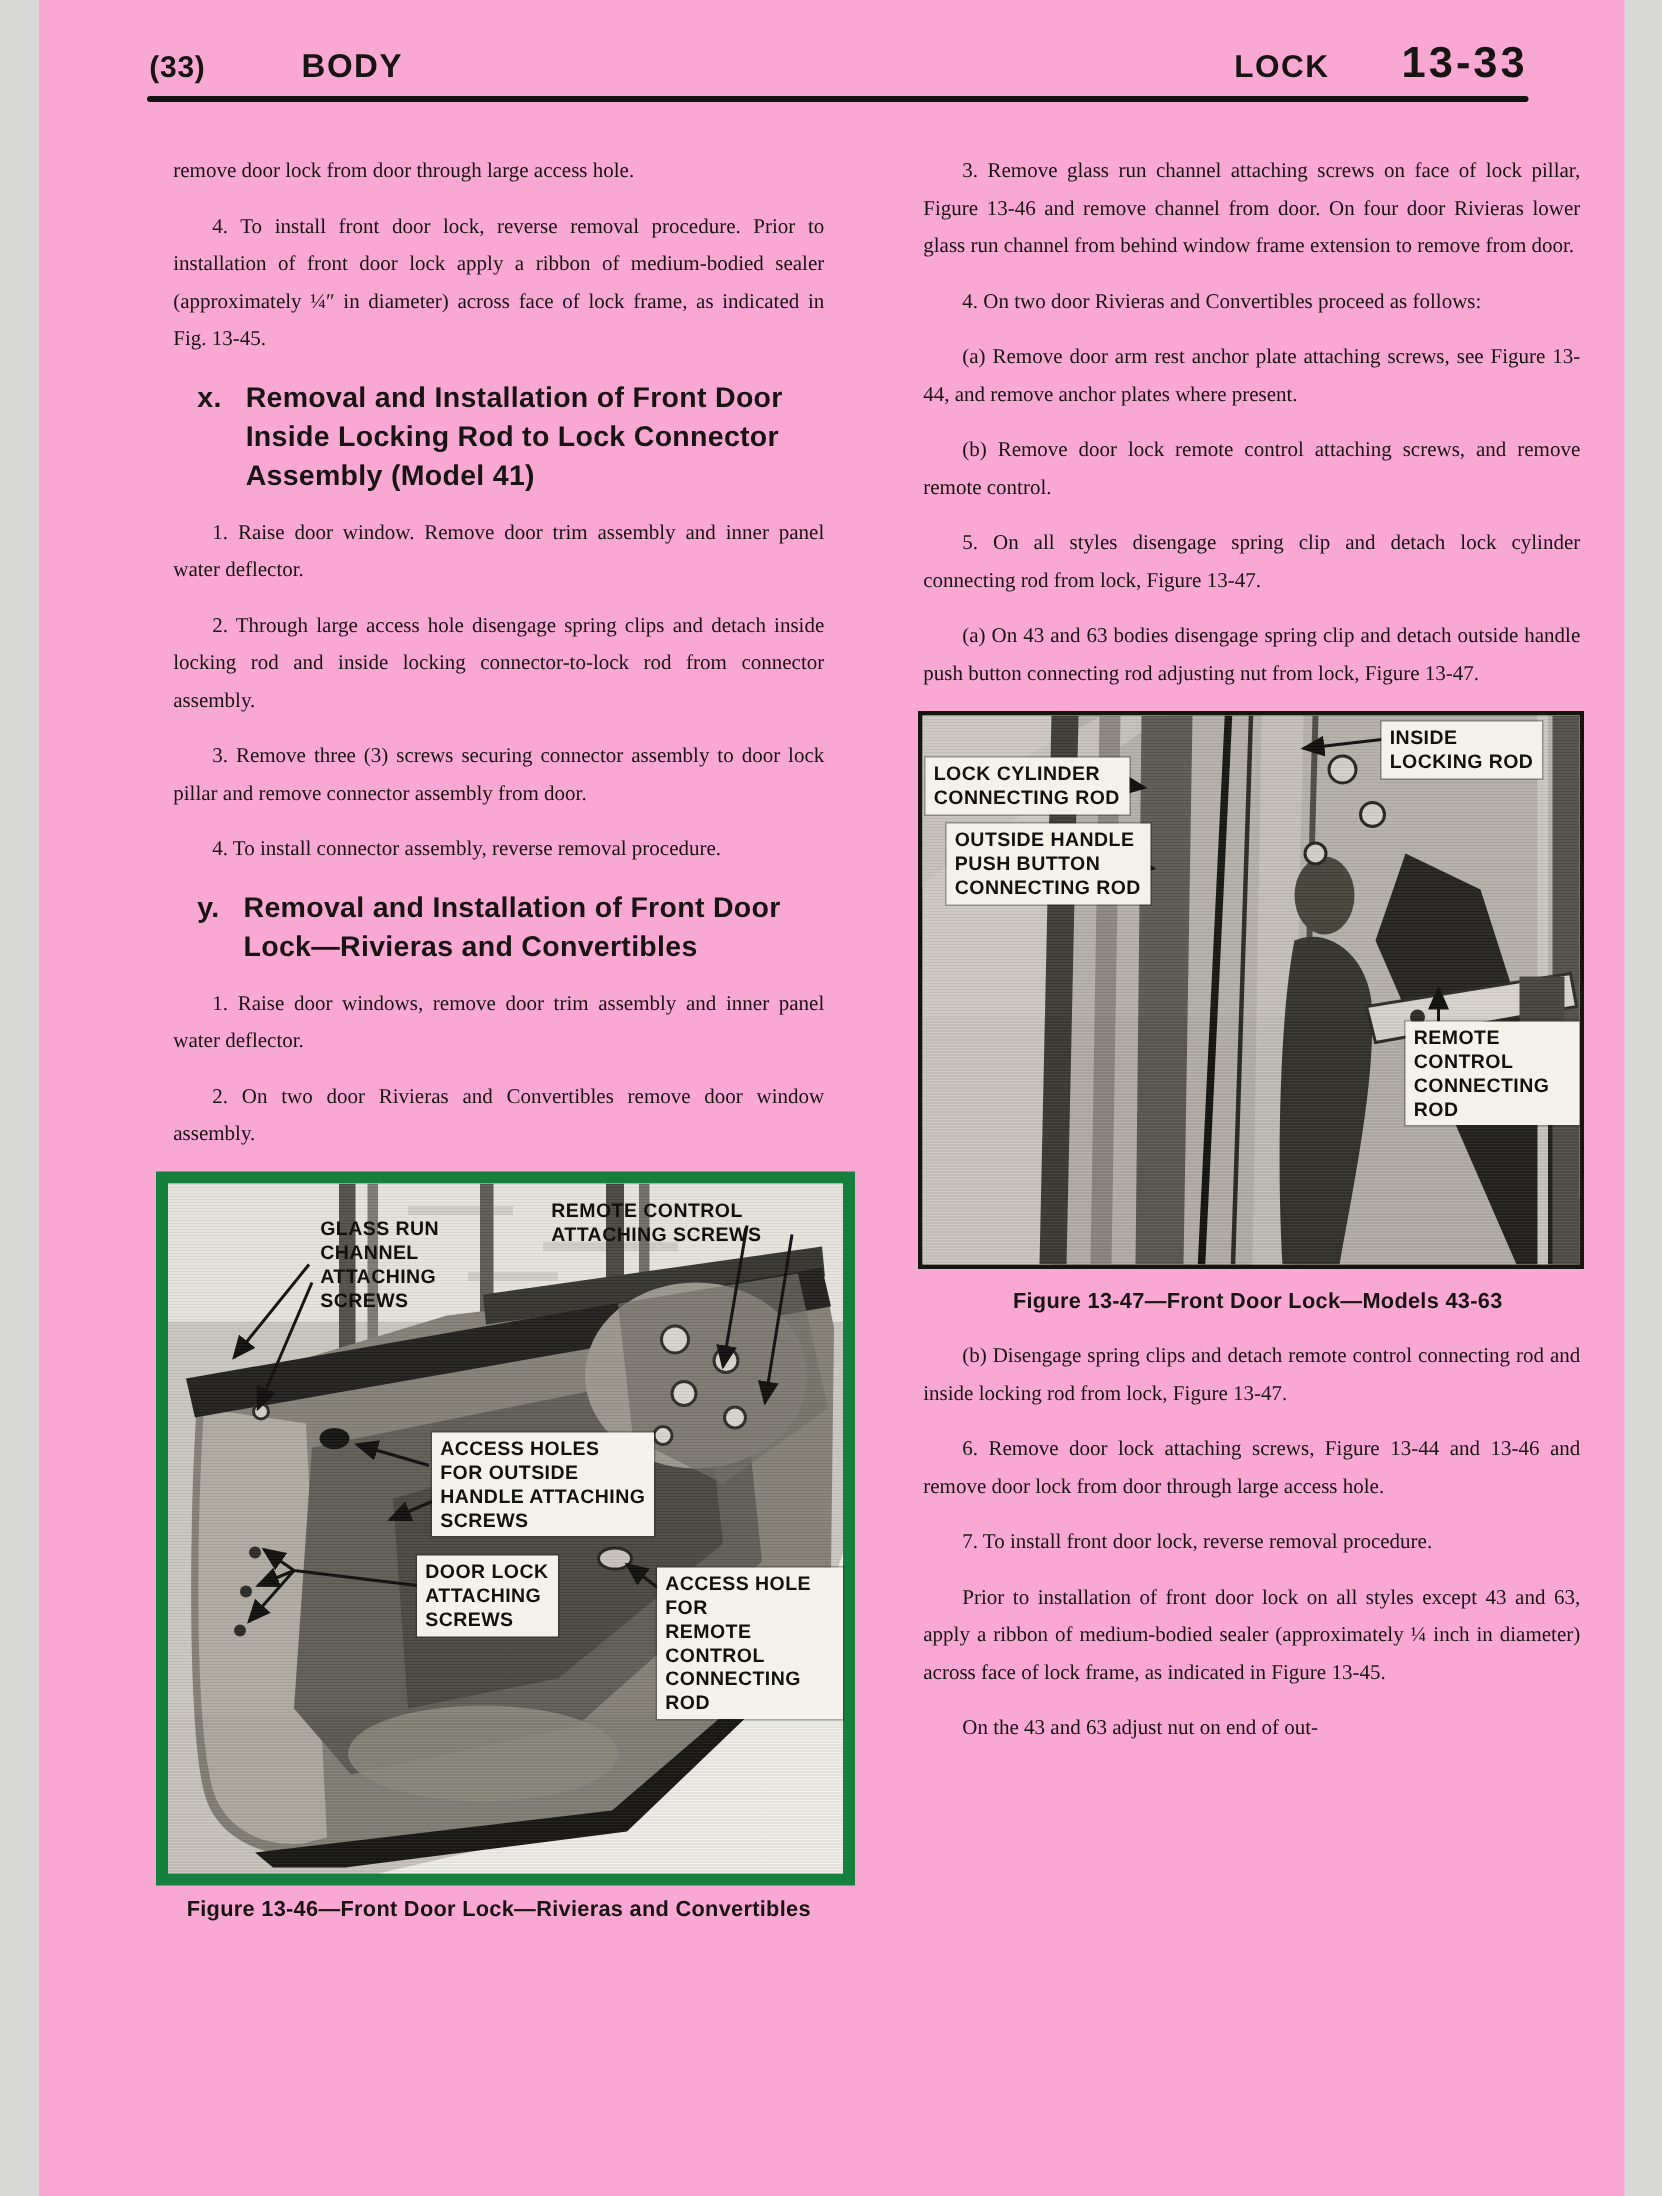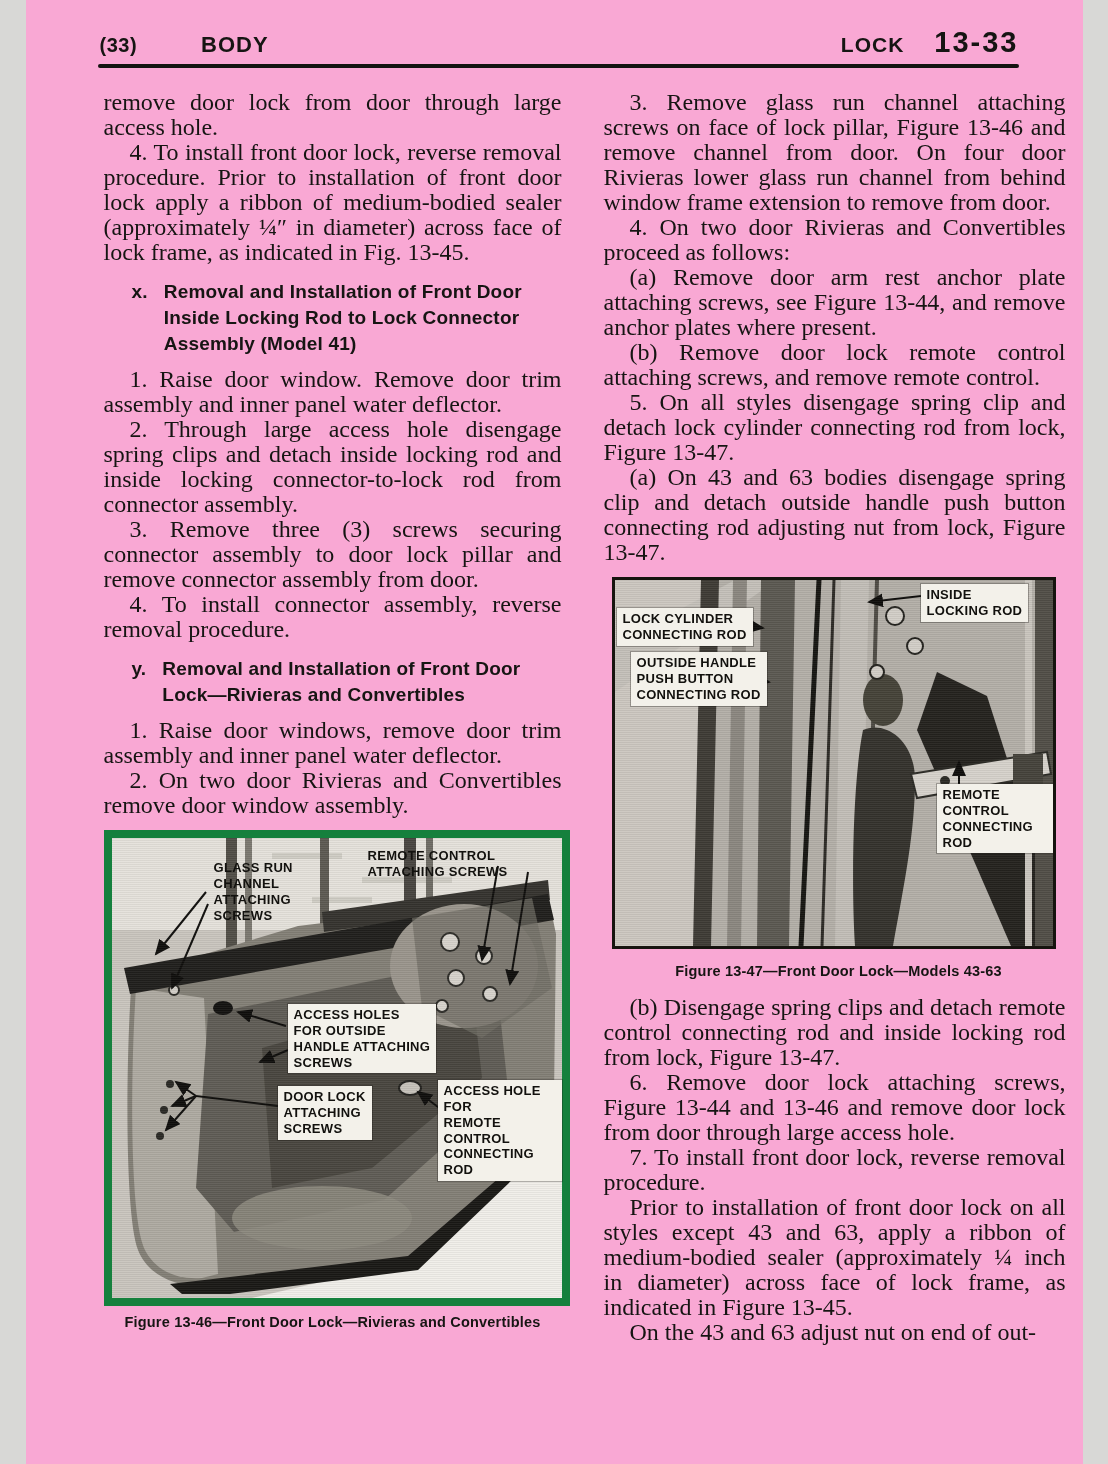--- a/index.html
+++ b/index.html
@@ -8,28 +8,28 @@
     background:#f9a8d4;color:#161513;overflow:hidden;
     font-family:"Liberation Serif", serif;
   }
   
   .hdr{display:flex;justify-content:space-between;align-items:baseline;
        padding:26px 64px 0 74px;}
   .hdr-left,.hdr-right{display:flex;align-items:baseline;}
   .h-ref{font:700 20px "Liberation Sans",sans-serif;letter-spacing:.5px;}
   .h-body{font:800 22px "Liberation Sans",sans-serif;margin-left:64px;letter-spacing:1px;}
   .h-lock{font:800 21px "Liberation Sans",sans-serif;letter-spacing:1px;}
-  .h-page{font:800 29px "Liberation Sans",sans-serif;margin-left:30px;letter-spacing:2px;}
+  .h-page{font:800 29px "Liberation Sans",sans-serif;margin-left:48px;letter-spacing:2px;}
   .rule{height:4px;background:#141311;margin:5px 64px 0 72px;border-radius:2px;}
   
   .cols{display:flex;padding:22px 0 0 78px;}
   .col{width:458px;}
   .col.right{width:462px;margin-left:42px;}
-  p.body{font-size:24px;line-height:25px;text-align:justify;
-         margin:0;text-indent:26px;}
+  p.body{font-size:14px;line-height:25px;text-align:justify;
+         margin:12px;text-indent:26px;}
   p.body.flush{text-indent:0;}
   
   .sec-head{display:flex;margin:14px 0 10px 28px;
             font:700 19px/26px "Liberation Sans",sans-serif;letter-spacing:.2px;}
   .sec-letter{margin-right:16px;}
   .sec-text{width:372px;}
   
   figure{margin:0;}
   .fig46{margin-top:12px;}
   .fig47{margin:12px 0 16px 8px;}
@@ -143,21 +143,21 @@
 SCREWS</div>
           <div class="flabel" style="left:256px;top:10px;">REMOTE CONTROL
 ATTACHING SCREWS</div>
           <div class="flabel boxed" style="left:176px;top:166px;">ACCESS HOLES
 FOR OUTSIDE
 HANDLE ATTACHING
 SCREWS</div>
           <div class="flabel boxed" style="left:166px;top:248px;">DOOR LOCK
 ATTACHING
 SCREWS</div>
-          <div class="flabel boxed" style="left:326px;top:242px;">ACCESS HOLE FOR
+          <div class="flabel boxed" style="left:326px;top:256px;">ACCESS HOLE FOR
 REMOTE CONTROL
 CONNECTING ROD</div>
         </div>
         <figcaption>Figure 13-46—Front Door Lock—Rivieras and Convertibles</figcaption>
       </figure>
     </section>
 
     <section class="col right">
       <p class="body">3. Remove glass run channel attaching screws on face of lock pillar, Figure 13-46 and remove channel from door. On four door Rivieras lower glass run channel from behind window frame extension to remove from door.</p>
       <p class="body">4. On two door Rivieras and Convertibles proceed as follows:</p>

